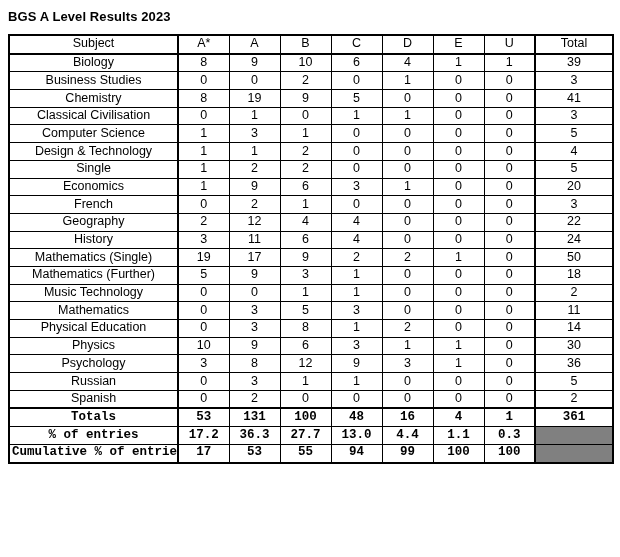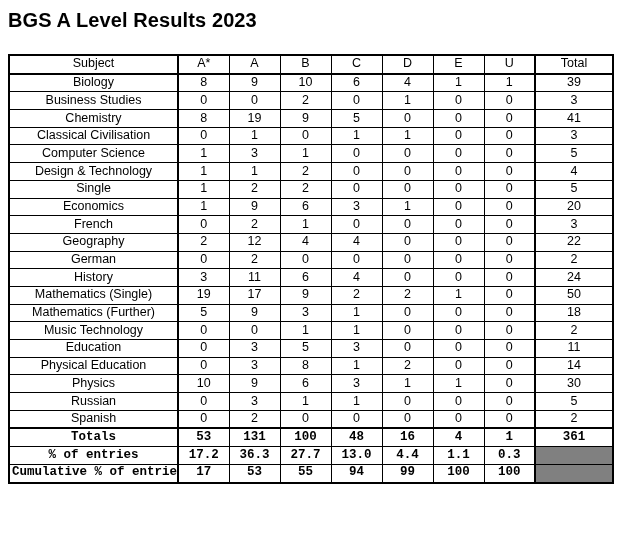--- a/index.html
+++ b/index.html
@@ -11,23 +11,23 @@
   }
   .page {
     width: 620px;
     height: 557px;
     box-sizing: border-box;
     padding: 6px 8px;
     background: #ffffff;
     overflow: hidden;
   }
   .title {
-    font-size: 20px;
+    font-size: 13px;
     font-weight: bold;
-    margin: 3px 0 22px 0;
+    margin: 3px 0 10px 0;
     letter-spacing: 0.1px;
   }
   table.results {
     border-collapse: collapse;
     table-layout: fixed;
     width: 604px;
     border: 2px solid #000;
   }
   .results th, .results td {
     border: 1px solid #000;
@@ -189,31 +189,20 @@
           <td>2</td>
           <td>12</td>
           <td>4</td>
           <td>4</td>
           <td>0</td>
           <td>0</td>
           <td>0</td>
           <td>22</td>
         </tr>
         <tr>
-          <td>German</td>
-          <td>0</td>
-          <td>2</td>
-          <td>0</td>
-          <td>0</td>
-          <td>0</td>
-          <td>0</td>
-          <td>0</td>
-          <td>2</td>
-        </tr>
-        <tr>
           <td>History</td>
           <td>3</td>
           <td>11</td>
           <td>6</td>
           <td>4</td>
           <td>0</td>
           <td>0</td>
           <td>0</td>
           <td>24</td>
         </tr>
@@ -244,21 +233,21 @@
           <td>0</td>
           <td>0</td>
           <td>1</td>
           <td>1</td>
           <td>0</td>
           <td>0</td>
           <td>0</td>
           <td>2</td>
         </tr>
         <tr>
-          <td>Education</td>
+          <td>Mathematics</td>
           <td>0</td>
           <td>3</td>
           <td>5</td>
           <td>3</td>
           <td>0</td>
           <td>0</td>
           <td>0</td>
           <td>11</td>
         </tr>
         <tr>
@@ -275,20 +264,31 @@
         <tr>
           <td>Physics</td>
           <td>10</td>
           <td>9</td>
           <td>6</td>
           <td>3</td>
           <td>1</td>
           <td>1</td>
           <td>0</td>
           <td>30</td>
+        </tr>
+        <tr>
+          <td>Psychology</td>
+          <td>3</td>
+          <td>8</td>
+          <td>12</td>
+          <td>9</td>
+          <td>3</td>
+          <td>1</td>
+          <td>0</td>
+          <td>36</td>
         </tr>
         <tr>
           <td>Russian</td>
           <td>0</td>
           <td>3</td>
           <td>1</td>
           <td>1</td>
           <td>0</td>
           <td>0</td>
           <td>0</td>

